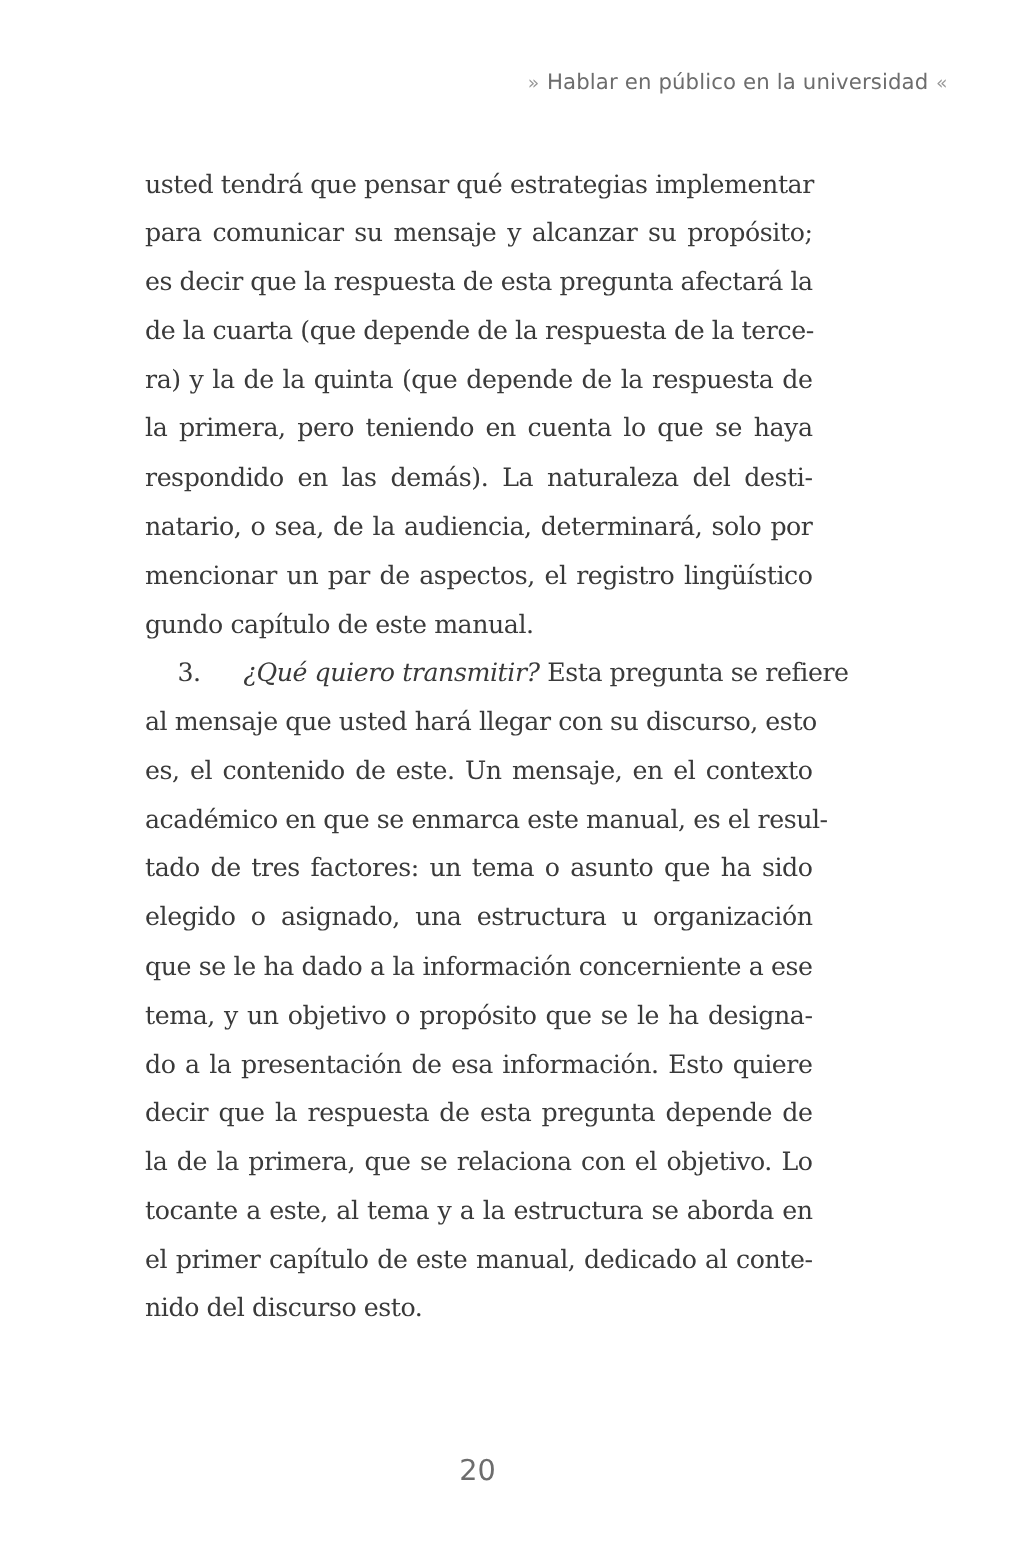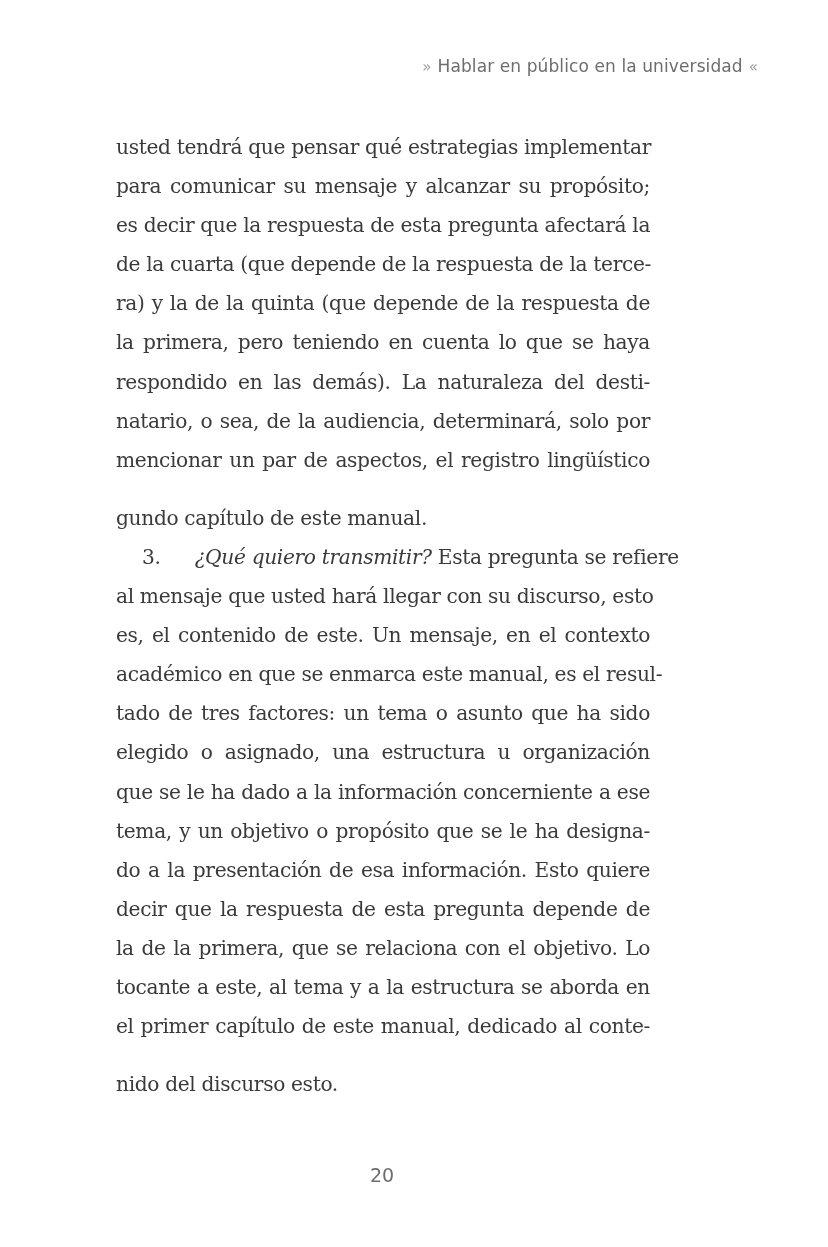--- a/index.html
+++ b/index.html
@@ -43,37 +43,36 @@
     .body-text .line {
       display: block;
       white-space: nowrap;
       text-align-last: justify;
       text-align: justify;
       height: 39.1px;
       letter-spacing: -0.35px;
     }
     .body-text .line.last {
       text-align-last: left;
-      margin-top: 19px;
     }
     .body-text .indent {
       padding-left: 26px;
     }
     .body-text em {
       font-style: italic;
       margin-left: 28px;
     }
     .page-number {
       position: absolute;
       top: 1164px;
       left: 0;
       width: 764px;
       text-align: center;
       font-family: "DejaVu Sans", sans-serif;
-      font-size: 19px;
+      font-size: 23px;
       color: #6d6d6d;
     }
   </style>
 </head>
 <body>
 
 <div class="running-header">
   <span class="guill">»</span><span>Hablar en público en la universidad</span><span class="guill">«</span>
 </div>
 

